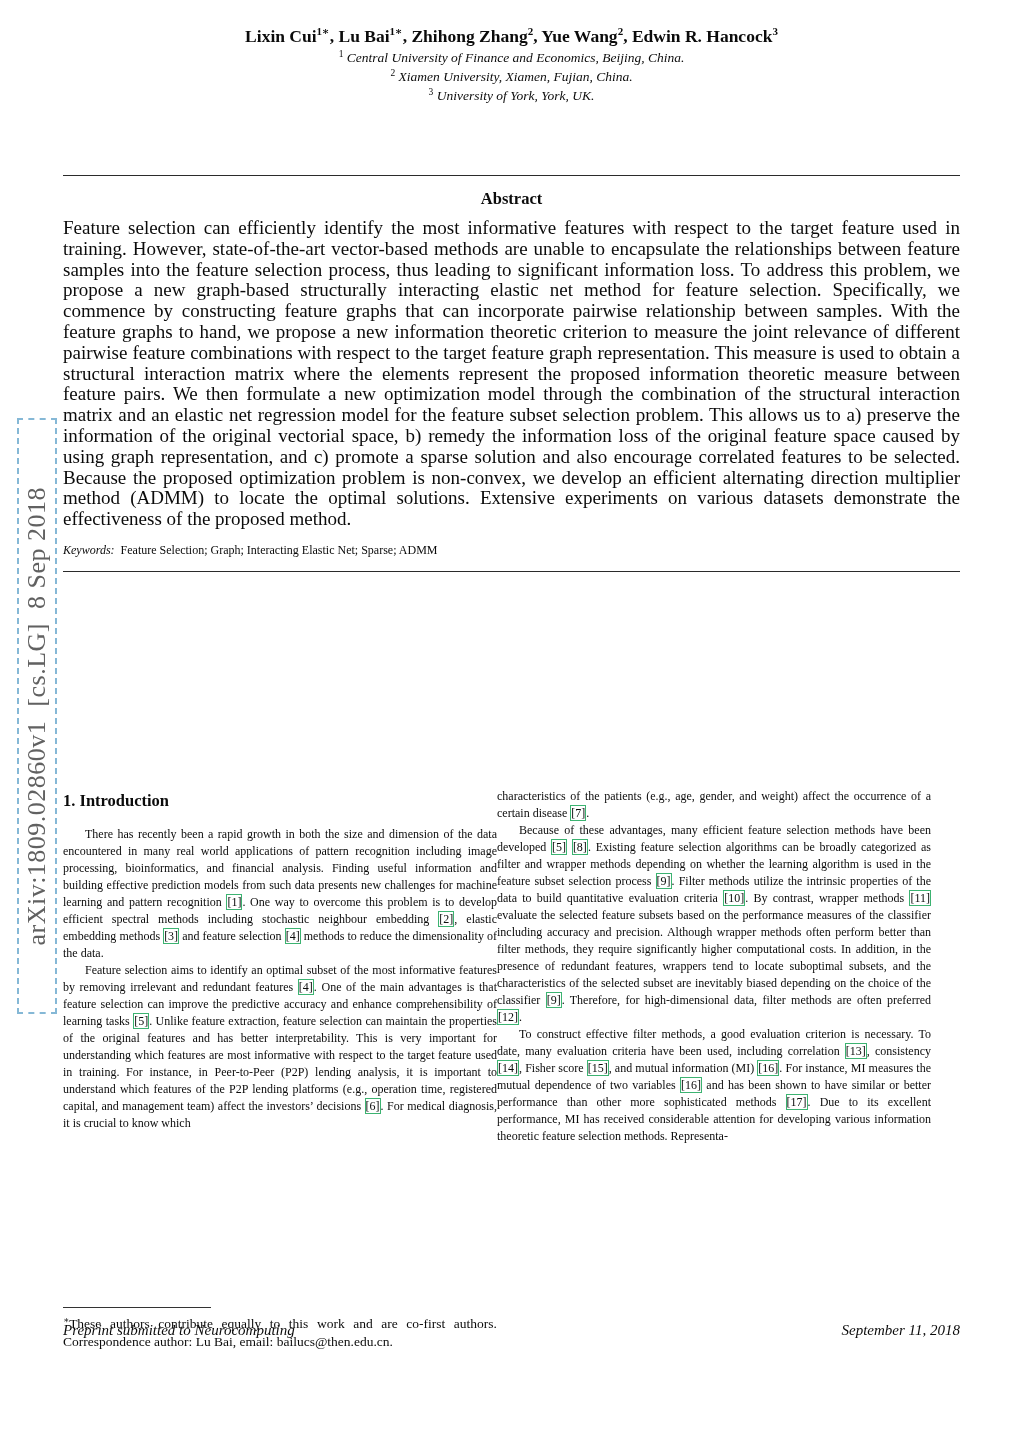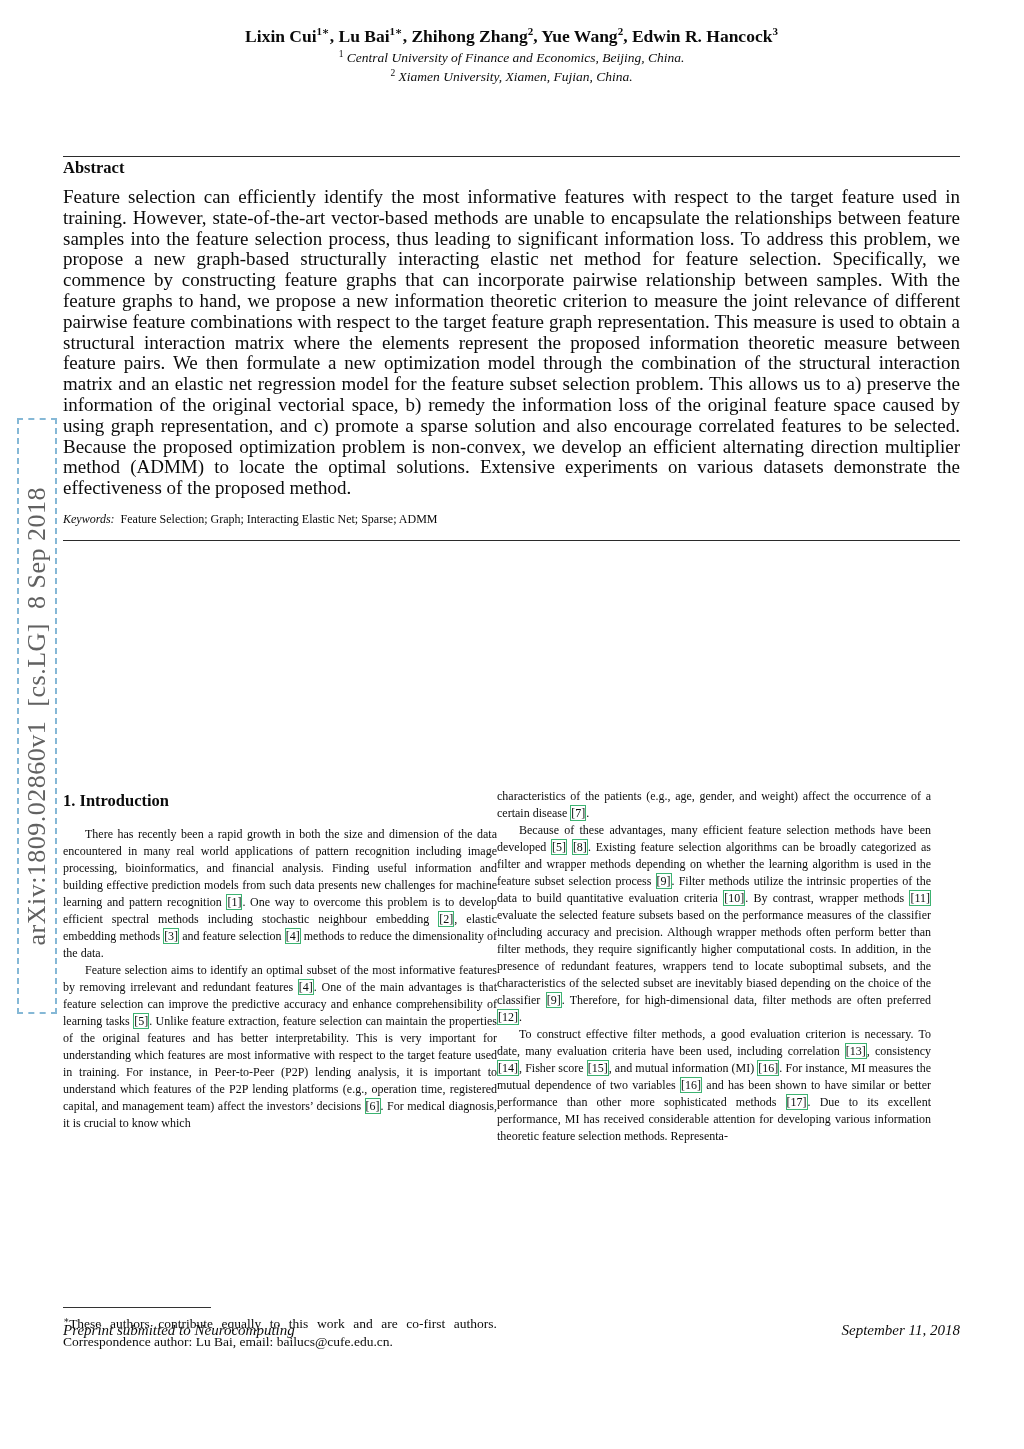--- a/index.html
+++ b/index.html
@@ -17,21 +17,21 @@
   .content{position:absolute;left:63px;top:0;width:897px;height:1449px;}
   .title{
     font-size:24px;font-weight:normal;text-align:center;margin-top:146px;line-height:30px;
   }
   .authors{text-align:center;font-size:17.5px;margin-top:24px;line-height:24px;font-weight:bold;}
   .authors sup{font-size:11px;line-height:0;}
   .affiliations{text-align:center;font-style:italic;font-size:13.5px;margin-top:0;line-height:19px;}
   .affil-sup{font-style:normal;font-size:9.5px;line-height:0;}
   .rule{border:none;border-top:1px solid var(--rule);margin-top:70px;}
   .rule.bottom{margin-top:10px;}
-  .abstract-heading{font-weight:bold;font-size:16.5px;line-height:22px;}
+  .abstract-heading{font-weight:bold;font-size:16.5px;margin-top:12px;line-height:22px;text-align:center;}
   .abstract-text{
     font-size:19px;line-height:20.8px;text-align:justify;margin-top:8px;
   }
   .keywords{font-size:12px;margin-top:10px;line-height:21px;}
   .kw-label{font-style:italic;}
   .columns{
     position:absolute;top:788px;left:0;width:897px;display:flex;
   }
   .col{width:434px;display:flex;flex-direction:column;overflow:hidden;}
   .col.left{height:562px;}
@@ -70,20 +70,21 @@
   </div>
 
   <div class="content">
 
 
     <div class="authors"><span>Lixin Cui<sup>1∗</sup></span>, <span>Lu Bai<sup>1∗</sup></span>, <span>Zhihong Zhang<sup>2</sup></span>, <span>Yue Wang<sup>2</sup></span>, <span>Edwin R. Hancock<sup>3</sup></span></div>
 
     <div class="affiliations">
         <div class="affil"><sup class="affil-sup">1</sup> Central University of Finance and Economics, Beijing, China.</div>
         <div class="affil"><sup class="affil-sup">2</sup> Xiamen University, Xiamen, Fujian, China.</div>
+        <div class="affil"><sup class="affil-sup">3</sup> University of York, York, UK.</div>
       </div>
 
     <hr class="rule">
 
     <div class="abstract">
       <div class="abstract-heading">Abstract</div>
       <p class="abstract-text">Feature selection can efficiently identify the most informative features with respect to the target feature used in training. However, state-of-the-art vector-based methods are unable to encapsulate the relationships between feature samples into the feature selection process, thus leading to significant information loss. To address this problem, we propose a new graph-based structurally interacting elastic net method for feature selection. Specifically, we commence by constructing feature graphs that can incorporate pairwise relationship between samples. With the feature graphs to hand, we propose a new information theoretic criterion to measure the joint relevance of different pairwise feature combinations with respect to the target feature graph representation. This measure is used to obtain a structural interaction matrix where the elements represent the proposed information theoretic measure between feature pairs. We then formulate a new optimization model through the combination of the structural interaction matrix and an elastic net regression model for the feature subset selection problem. This allows us to a) preserve the information of the original vectorial space, b) remedy the information loss of the original feature space caused by using graph representation, and c) promote a sparse solution and also encourage correlated features to be selected. Because the proposed optimization problem is non-convex, we develop an efficient alternating direction multiplier method (ADMM) to locate the optimal solutions. Extensive experiments on various datasets demonstrate the effectiveness of the proposed method.</p>
       <p class="keywords"><span class="kw-label">Keywords:</span>&nbsp; <span>Feature Selection; Graph; Interacting Elastic Net; Sparse; ADMM</span></p>
     </div>
 
@@ -91,21 +92,21 @@
 
     <div class="columns">
       <div class="col left">
         <h2 class="section-heading">1. Introduction</h2>
         <div>
             <p class="para indent">There has recently been a rapid growth in both the size and dimension of the data encountered in many real world applications of pattern recognition including image processing, bioinformatics, and financial analysis. Finding useful information and building effective prediction models from such data presents new challenges for machine learning and pattern recognition <span class="cite">[1]</span>. One way to overcome this problem is to develop efficient spectral methods including stochastic neighbour embedding <span class="cite">[2]</span>, elastic embedding methods <span class="cite">[3]</span> and feature selection <span class="cite">[4]</span> methods to reduce the dimensionality of the data.</p>
             <p class="para indent">Feature selection aims to identify an optimal subset of the most informative features by removing irrelevant and redundant features <span class="cite">[4]</span>. One of the main advantages is that feature selection can improve the predictive accuracy and enhance comprehensibility of learning tasks <span class="cite">[5]</span>. Unlike feature extraction, feature selection can maintain the properties of the original features and has better interpretability. This is very important for understanding which features are most informative with respect to the target feature used in training. For instance, in Peer-to-Peer (P2P) lending analysis, it is important to understand which features of the P2P lending platforms (e.g., operation time, registered capital, and management team) affect the investors’ decisions <span class="cite">[6]</span>. For medical diagnosis, it is crucial to know which</p>
           </div>
         <div class="footnote-block">
           <hr class="fn-rule">
-          <p class="footnote"><sup>∗</sup><span>These authors contribute equally to this work and are co-first authors. Correspondence author: Lu Bai, email: </span><span class="email">bailucs@cufe.edu.cn</span><span>.</span></p>
+          <p class="footnote"><sup>∗</sup><span>These authors contribute equally to this work and are co-first authors. Correspondence author: Lu Bai, email: </span><span class="email">bailucs@then.edu.cn</span><span>.</span></p>
         </div>
       </div>
       <div class="col right">
         <div>
             <p class="para">characteristics of the patients (e.g., age, gender, and weight) affect the occurrence of a certain disease <span class="cite">[7]</span>.</p>
             <p class="para indent">Because of these advantages, many efficient feature selection methods have been developed <span class="cite">[5]</span> <span class="cite">[8]</span>. Existing feature selection algorithms can be broadly categorized as filter and wrapper methods depending on whether the learning algorithm is used in the feature subset selection process <span class="cite">[9]</span>. Filter methods utilize the intrinsic properties of the data to build quantitative evaluation criteria <span class="cite">[10]</span>. By contrast, wrapper methods <span class="cite">[11]</span> evaluate the selected feature subsets based on the performance measures of the classifier including accuracy and precision. Although wrapper methods often perform better than filter methods, they require significantly higher computational costs. In addition, in the presence of redundant features, wrappers tend to locate suboptimal subsets, and the characteristics of the selected subset are inevitably biased depending on the choice of the classifier <span class="cite">[9]</span>. Therefore, for high-dimensional data, filter methods are often preferred <span class="cite">[12]</span>.</p>
             <p class="para indent">To construct effective filter methods, a good evaluation criterion is necessary. To date, many evaluation criteria have been used, including correlation <span class="cite">[13]</span>, consistency <span class="cite">[14]</span>, Fisher score <span class="cite">[15]</span>, and mutual information (MI) <span class="cite">[16]</span>. For instance, MI measures the mutual dependence of two variables <span class="cite">[16]</span> and has been shown to have similar or better performance than other more sophisticated methods <span class="cite">[17]</span>. Due to its excellent performance, MI has received considerable attention for developing various information theoretic feature selection methods. Representa-</p>
           </div>
       </div>
     </div>

